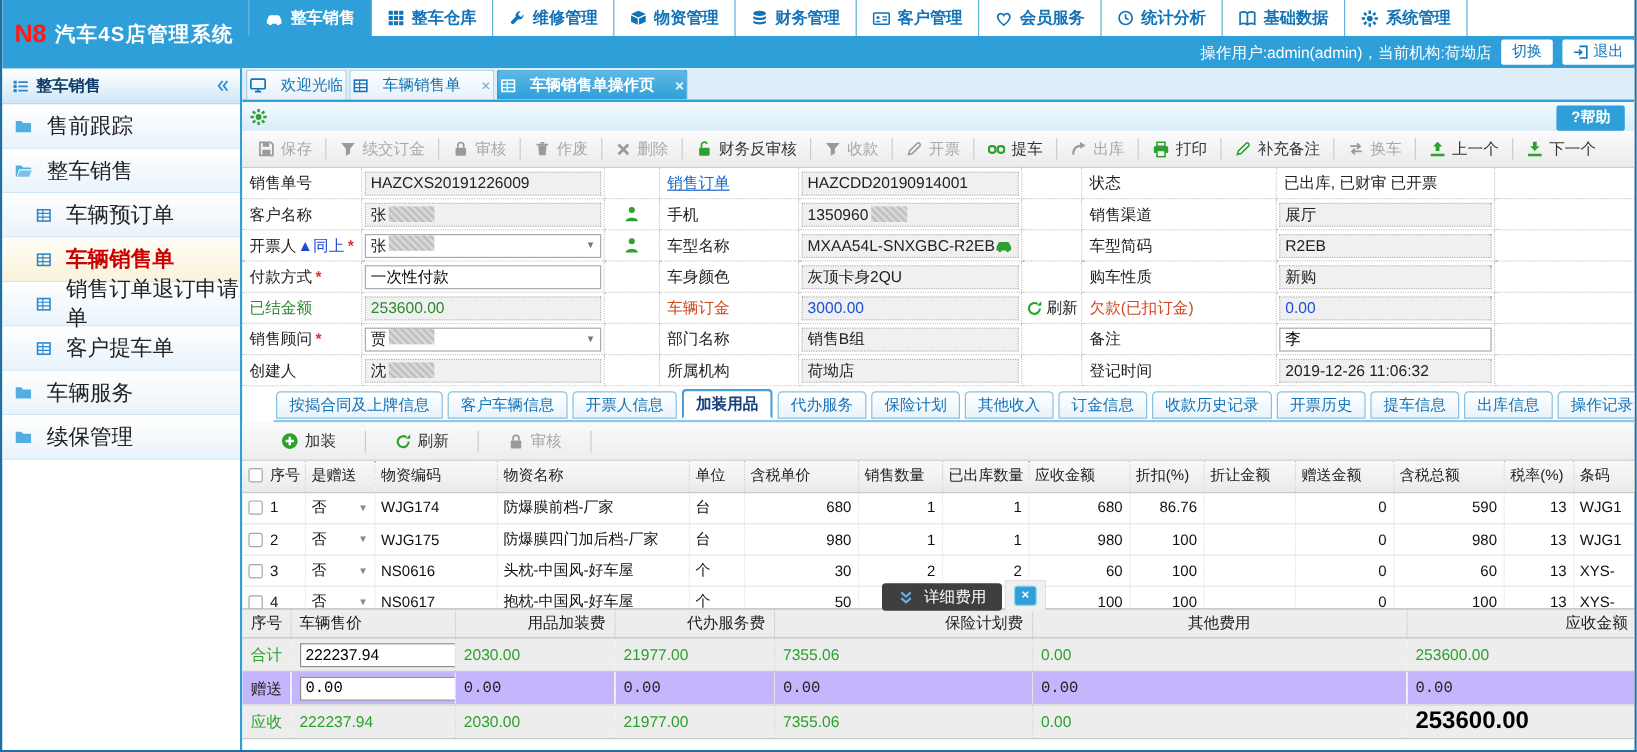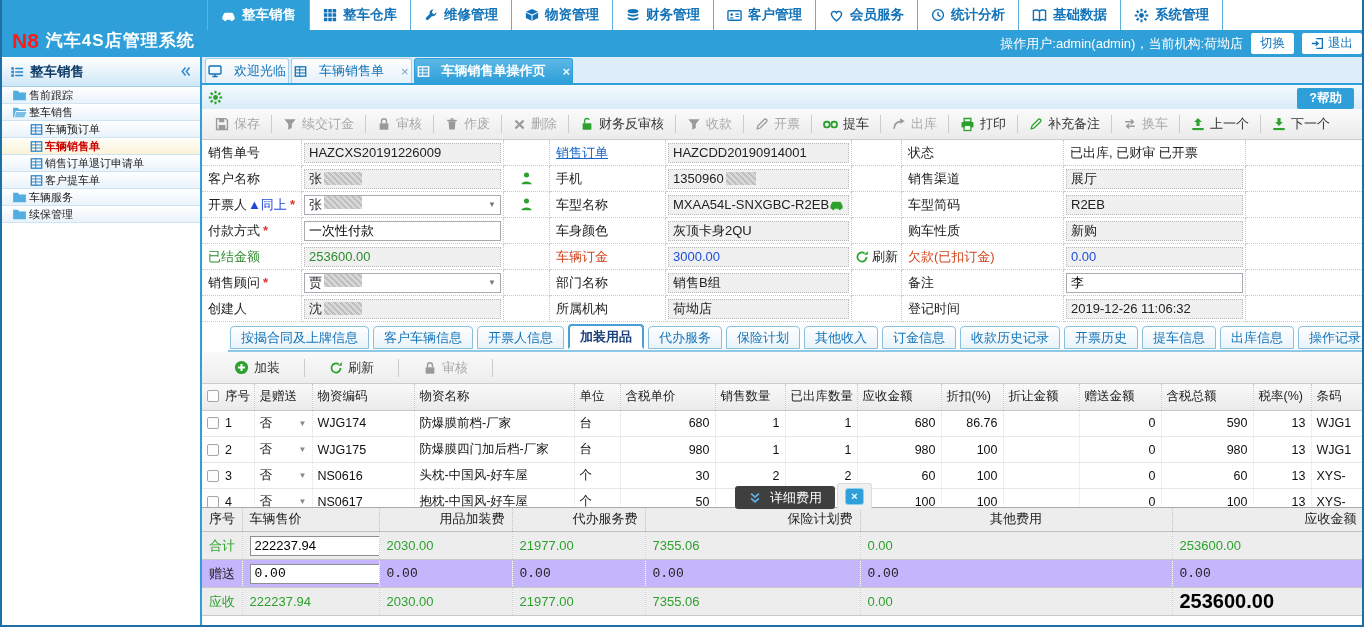--- a/index.html
+++ b/index.html
@@ -7,42 +7,42 @@
   body {
     width: 1364px; height: 627px; overflow: hidden;
     font-family: "Liberation Sans", "DejaVu Sans", sans-serif;
     font-size: 13px; color: #222;
   }
   .window { width:1364px; height:627px; border:2px solid #1d6fa5; border-top:none;
     display:flex; flex-direction:column; background:#fff; overflow:hidden; }
 
   
   .header { height:57px; background:#2e9fd8; position:relative; flex:0 0 auto; }
-  .logo { position:absolute; left:10px; top:12px; height:57px; display:flex; align-items:center; gap:7px; }
+  .logo { position:absolute; left:10px; top:0; height:57px; display:flex; align-items:center; gap:7px; }
   .logo .n8 { color:#ff1a1a; font-size:21px; font-weight:bold; }
   .logo .ttl { color:#fff; font-size:17px; font-weight:bold; letter-spacing:1px; }
   .navrow { margin-left:205px; height:30px; background:#fff; display:flex; }
   .nav-item { display:flex; align-items:center; gap:6px; padding:0 13px; color:#1273b8;
     font-weight:bold; font-size:13.5px; border-right:1px solid #5fb0da; cursor:pointer; }
   .nav-item:first-child { border-left:1px solid #5fb0da; }
   .nav-item.active { background:#2e9fd8; color:#fff; }
   .nav-item .ic { flex:0 0 auto; }
   .userrow { height:27px; display:flex; justify-content:flex-end; align-items:center; gap:8px;
     color:#fff; font-size:13px; }
   .hbtn { background:#fff; color:#1273b8; padding:2px 9px; border-radius:2px; font-size:12.5px;
     display:flex; align-items:center; gap:4px; cursor:pointer; }
 
   
   .main { flex:1; display:flex; min-height:0; }
   .sidebar { width:200px; flex:0 0 auto; border-right:2px solid #2e9fd8; background:#fff; }
   .side-head { height:30px; background:linear-gradient(#ffffff,#cfe7f7); border-bottom:1px solid #a8cfe8;
     display:flex; align-items:center; gap:6px; padding:0 8px; color:#0d3a66; font-weight:bold; font-size:13.5px; }
   .side-head .sp { flex:1; }
-  .side-item { height:17px; display:flex; align-items:center; gap:2px; padding-left:10px;
-    background:linear-gradient(#ffffff,#e9f3fb); border-bottom:1px solid #cfe3f2; cursor:pointer; font-size:11px; }
+  .side-item { height:37px; display:flex; align-items:center; gap:12px; padding-left:10px;
+    background:linear-gradient(#ffffff,#e9f3fb); border-bottom:1px solid #cfe3f2; cursor:pointer; font-size:18px; }
   .side-item.sub { padding-left:28px; }
   .side-item.sel { color:#cc0000; font-weight:bold; background:linear-gradient(#fffef8,#faf3d9); }
 
   .content { flex:1; display:flex; flex-direction:column; position:relative; min-width:0; background:#fff; }
 
   
   .tabbar { height:28px; background:#ddeefa; display:flex; align-items:flex-end; gap:2px;
     padding-left:3px; border-bottom:2px solid #2e9fd8; flex:0 0 auto; }
   .tab { height:25px; display:flex; align-items:center; gap:12px; padding:0 2px;
     background:linear-gradient(#fefefe,#e6f1fa); border:1px solid #a8cfe8; border-bottom:none;

